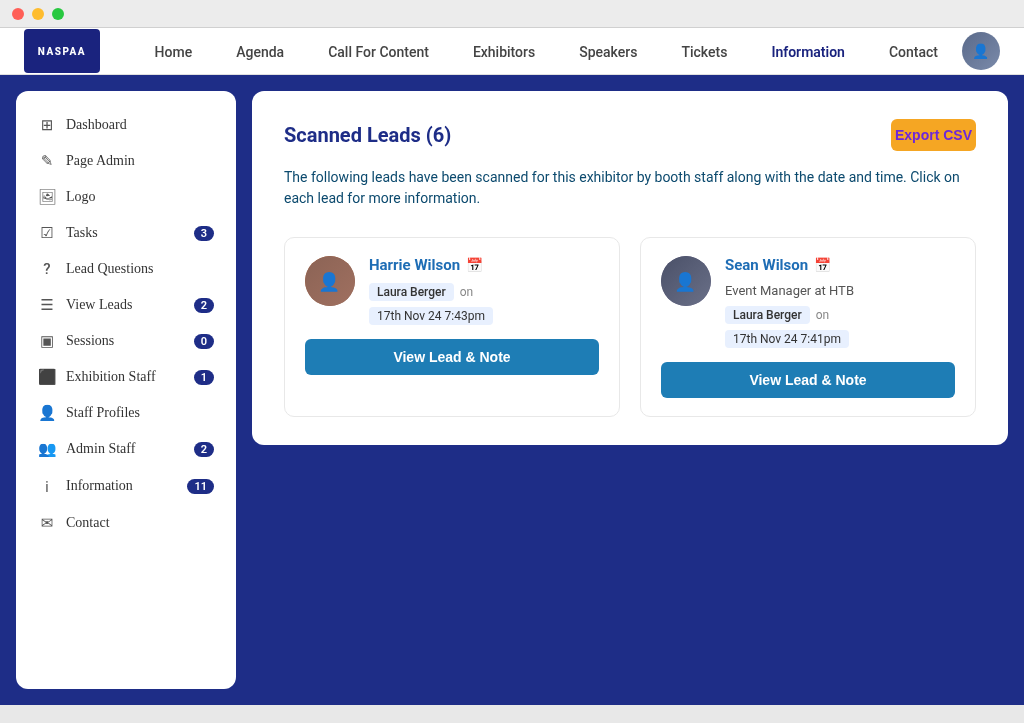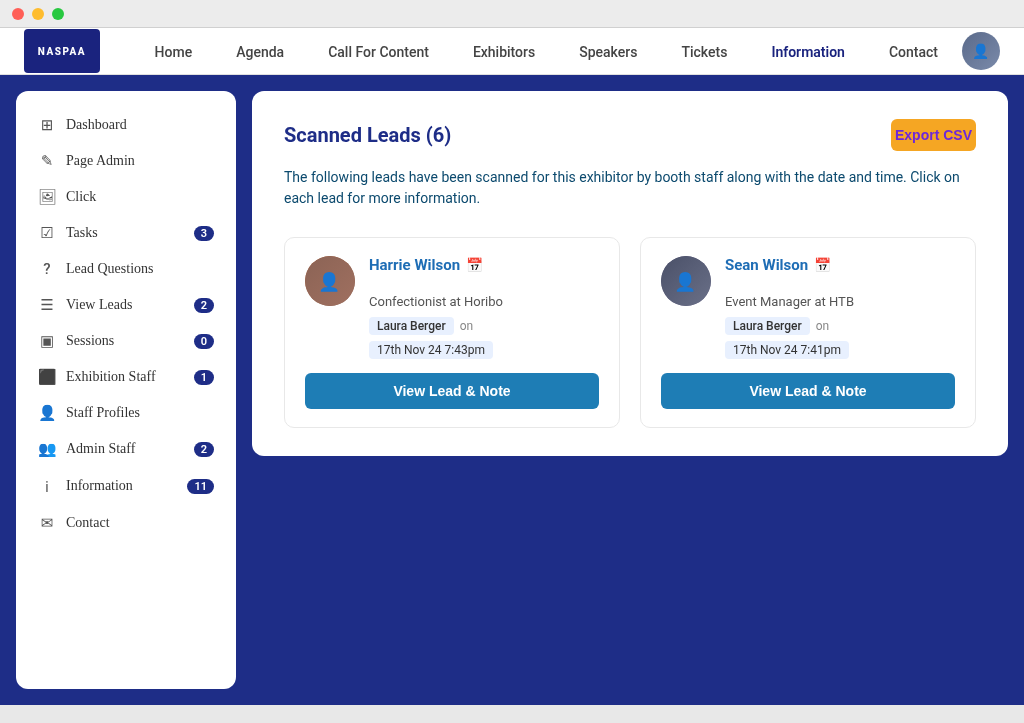--- a/index.html
+++ b/index.html
@@ -232,21 +232,21 @@
       overflow: hidden;
       display: flex; align-items: center; justify-content: center;
     }
     .lead-info {
       flex: 1;
     }
     .lead-name-row {
       display: flex;
       align-items: center;
       gap: 6px;
-      margin-bottom: 20px;
+      margin-bottom: 9px;
     }
     .lead-name {
       font-size: 15px;
       font-weight: 700;
       color: #1e6db5;
     }
     .lead-role {
       font-size: 13px;
       color: #555;
       margin-bottom: 8px;
@@ -357,21 +357,21 @@
         <li>
           <span class="icon">⊞</span>
           <span class="label">Dashboard</span>
         </li>
         <li>
           <span class="icon">✎</span>
           <span class="label">Page Admin</span>
         </li>
         <li>
           <span class="icon">🖼</span>
-          <span class="label">Click</span>
+          <span class="label">Logo</span>
         </li>
         <li>
           <span class="icon">☑</span>
           <span class="label">Tasks</span>
           <span class="badge">3</span>
         </li>
         <li>
           <span class="icon">?</span>
           <span class="label">Lead Questions</span>
         </li>
@@ -430,21 +430,20 @@
             <div class="lead-avatar avatar-harrie">
               <div class="avatar-face" style="background: linear-gradient(135deg, #8b6355, #a07060);">
                 <span style="font-size:18px;">👤</span>
               </div>
             </div>
             <div class="lead-info">
               <div class="lead-name-row">
                 <span class="lead-name">Harrie Wilson</span>
                 <span class="calendar-icon">📅</span>
               </div>
-              <div class="lead-role">Confectionist at Horibo</div>
               <div class="lead-meta">
                 <span class="meta-person">Laura Berger</span>
                 <span class="meta-on">on</span>
                 <span class="meta-date">17th Nov 24 7:43pm</span>
               </div>
             </div>
           </div>
           <button class="view-btn">View Lead &amp; Note</button>
         </div>
 

